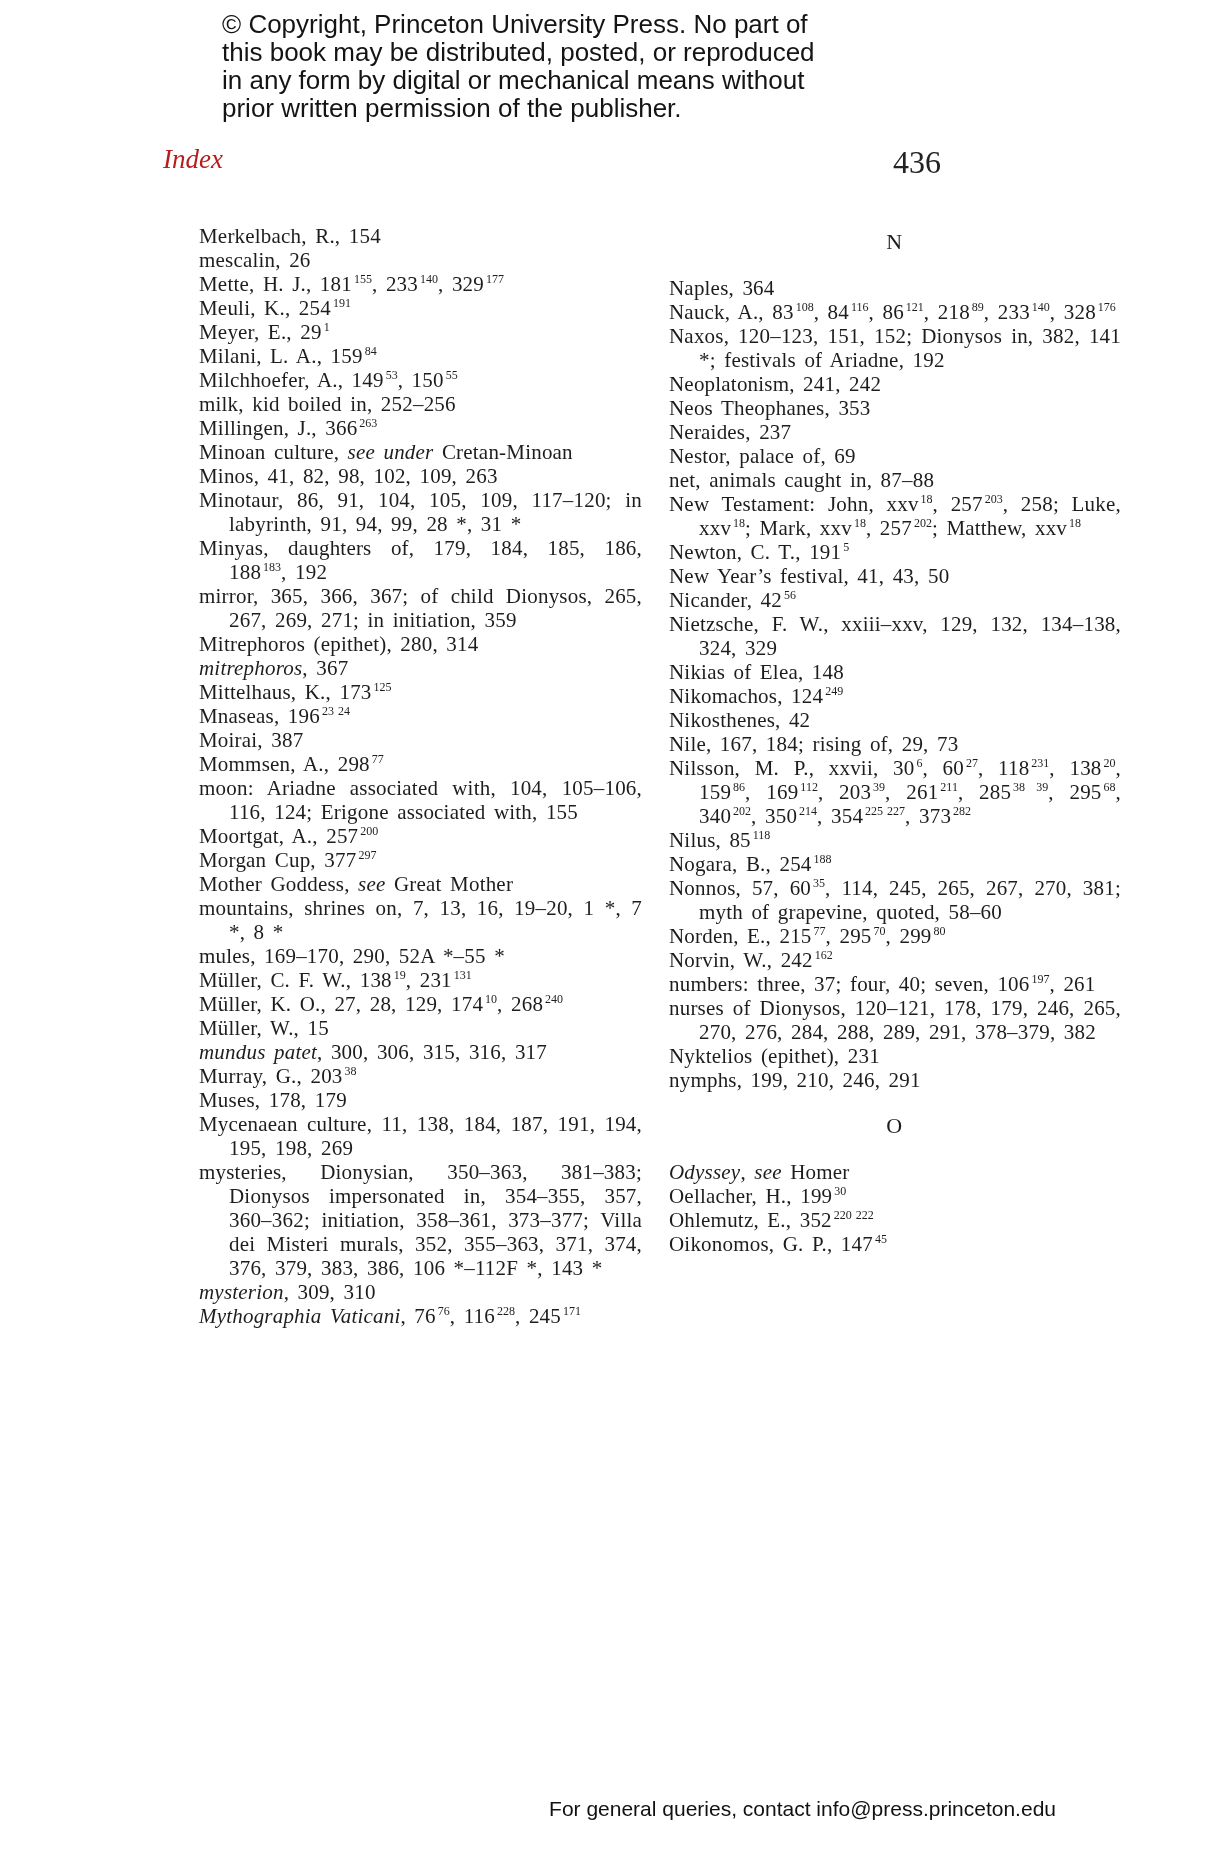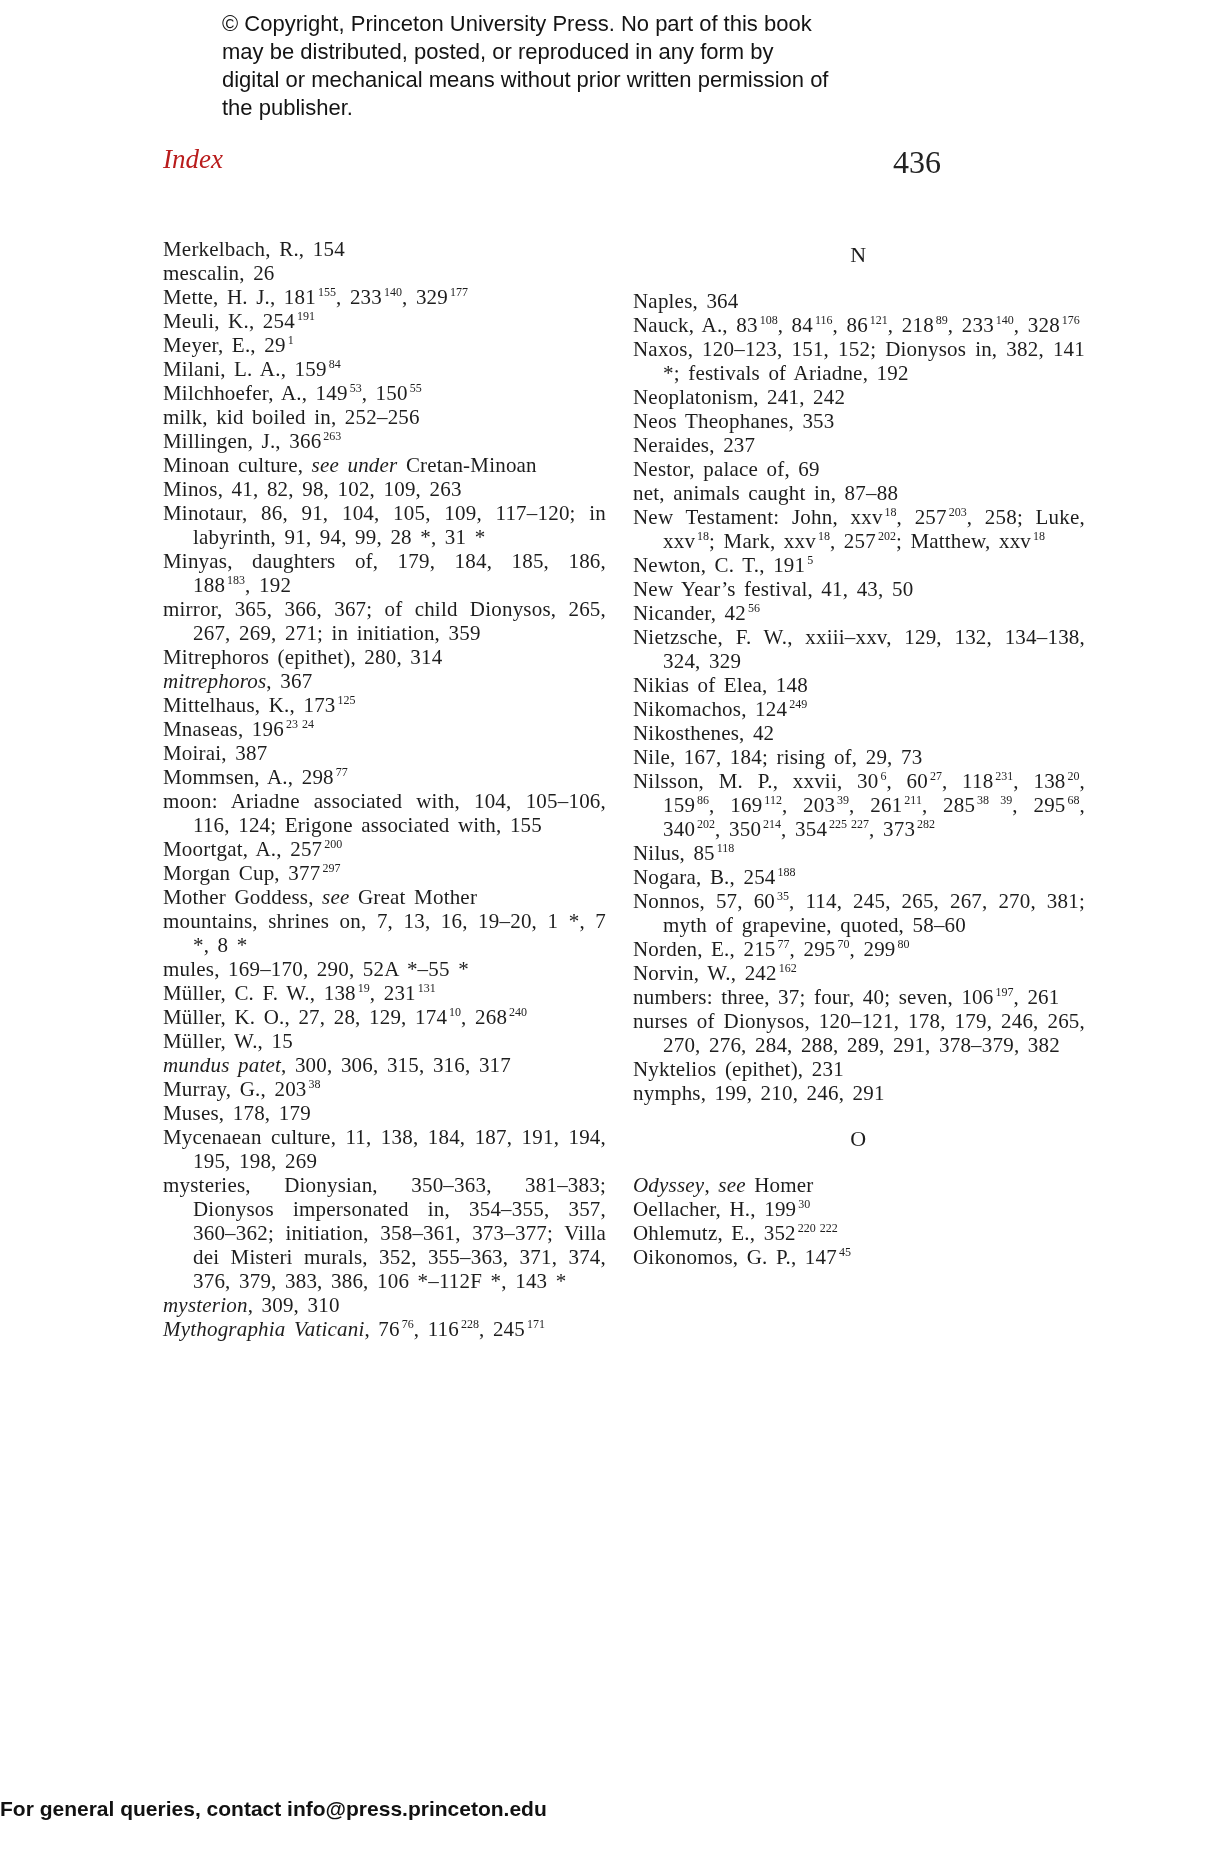--- a/index.html
+++ b/index.html
@@ -7,49 +7,49 @@
   body {
     position:relative;
     width:1225px; height:1850px;
     font-family:"Liberation Serif", serif;
     color:#1d1d1d;
     overflow:hidden;
   }
   .copyright {
     position:absolute; left:222px; top:10px; width:615px;
     font-family:"Liberation Sans", sans-serif;
-    font-size:22px; line-height:28px; color:#141414;
+    font-size:26px; line-height:28px; color:#141414;
   }
   .page-header { position:absolute; left:163px; top:144px; width:922px; height:40px; }
   .index-title { position:absolute; left:0; top:0; font-style:italic; font-size:27px; color:#b91c1c; }
   .page-number { position:absolute; left:730px; top:0; font-size:32px; color:#222; }
   .column {
-    position:absolute; top:237px;
+    position:absolute; top:224px;
     font-size:21px; line-height:24px;
     text-align:justify;
-    word-spacing:3px; letter-spacing:0.2px;
+    word-spacing:3px; letter-spacing:0.2px;margin-left:36px;
   }
   .column-left  { left:163px; width:443px; }
   .column-right { left:633px; width:452px; }
   .index-entry { padding-left:30px; text-indent:-30px; }
   .index-entry em { font-style:italic; }
   .index-entry sup {
     font-size:12px; line-height:0; vertical-align:super;
     letter-spacing:0; word-spacing:1px; margin-left:2px;
   }
   .section-heading {
     text-align:center; font-size:22px; letter-spacing:1.5px;
     margin:22px 0; padding-left:0; text-indent:0;
   }
   .section-heading:first-child { margin-top:6px; }
   .page-footer {
     position:absolute; left:0; top:1797px; width:1056px;
-    text-align:left;
+    text-align:right;
     font-family:"Liberation Sans", sans-serif;
-    font-size:21px; color:#111;font-weight:bold;
+    font-size:21px; color:#111;
   }
 </style>
 </head>
 <body>
 
 <div class="copyright">© Copyright, Princeton University Press. No part of this book may be distributed, posted, or reproduced in any form by digital or mechanical means without prior written permission of the publisher.</div>
 
 <div class="page-header">
   <div class="index-title">Index</div>
   <div class="page-number">436</div>

